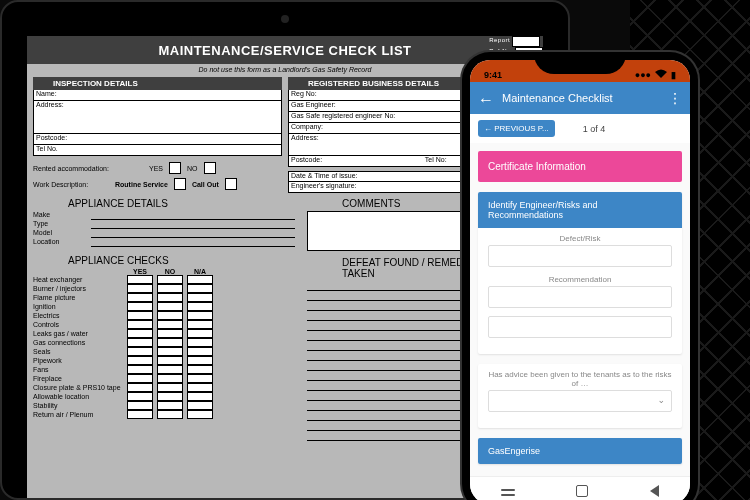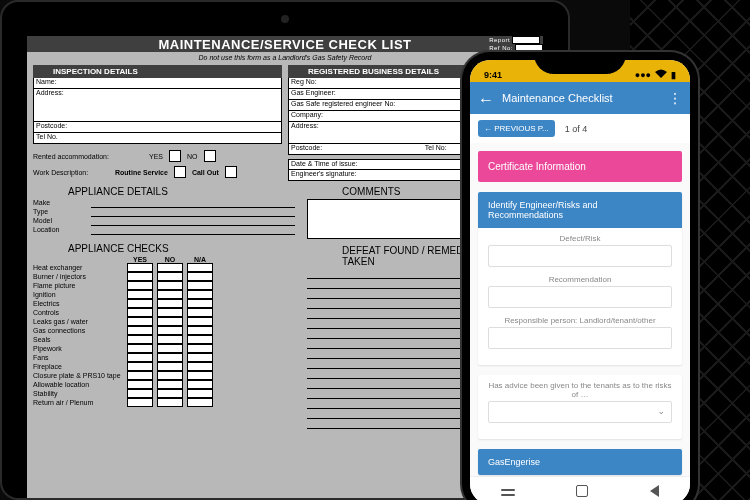--- a/index.html
+++ b/index.html
@@ -34,21 +34,21 @@
   .paper {
     position: absolute; left: 25px; right: 25px; top: 34px; bottom: 0;
     background: #b8b8b8;
     font-size: 8px;
     color: #000;
     overflow: hidden;
   }
   .title-bar {
     background: #3f3f3f; color: #fff;
     display: flex; align-items: center; justify-content: center;
-    height: 16px; position: relative;
+    height: 28px; position: relative;
     font-weight: bold; font-size: 13px; letter-spacing: 0.5px; text-align: right;
   }
   .title-bar .refbox {
     position: absolute; right: 0; top: 0; bottom: 0;
     display: flex; flex-direction: column; font-size: 6px;
     font-weight: normal;
   }
   .title-bar .refbox > div { display: flex; height: 11px; }
   .title-bar .refbox span.lbl { padding: 1px 2px; }
   .title-bar .refbox span.box { width: 28px; background: #fff; border: 1px solid #000; }
@@ -120,32 +120,32 @@
   .screen {
     position: absolute; left: 8px; right: 8px; top: 8px; bottom: 8px;
     background: #fafafa;
     border-radius: 20px;
     overflow: hidden;
     font-size: 10px;
   }
   .statusbar {
     height: 22px; display: flex; justify-content: space-between;
     align-items: flex-end; padding: 0 14px 2px; font-size: 9px; font-weight: bold;
-    background: #eab308;
+    background: #c2410c;
   }
   .statusbar .ricon { display: flex; gap: 4px; align-items: center; }
   .topbar {
     background: #3d86c6; color: #fff; height: 32px;
     display: flex; align-items: center; padding: 0 8px; gap: 8px;
     font-size: 11px; font-weight: 500;
   }
   .topbar .back { font-size: 16px; }
   .topbar .dots { margin-left: auto; font-size: 14px; }
   .pager {
-    display: flex; align-items: center; gap: 10px;
+    display: flex; align-items: center; gap: 28px;
     padding: 6px 8px; background: #fff;
   }
   .pager .btn {
     background: #3d86c6; color: #fff; font-size: 8px;
     padding: 4px 6px; border-radius: 3px;
   }
   .pager .cnt { font-size: 9px; color: #444; }
   .card {
     background: #ec4899; color: #fff; font-weight: 500;
     padding: 10px; margin: 8px 8px 4px; font-size: 10px;
@@ -444,21 +444,20 @@
       <div class="panel-body">
         <div class="fld">
           <div class="fld-lbl">Defect/Risk</div>
           <div class="fld-input"></div>
         </div>
         <div class="fld">
           <div class="fld-lbl">Recommendation</div>
           <div class="fld-input"></div>
         </div>
         <div class="fld">
-          <div class="fld-lbl">Responsible person: Landlord/tenant/other</div>
           <div class="fld-input"></div>
         </div>
       </div>
     </div>
 
     <div class="panel">
       <div class="panel-body">
         <div class="fld">
           <div class="fld-lbl">Has advice been given to the tenants as to the risks of …</div>
           <div class="fld-input" style="position:relative;">

